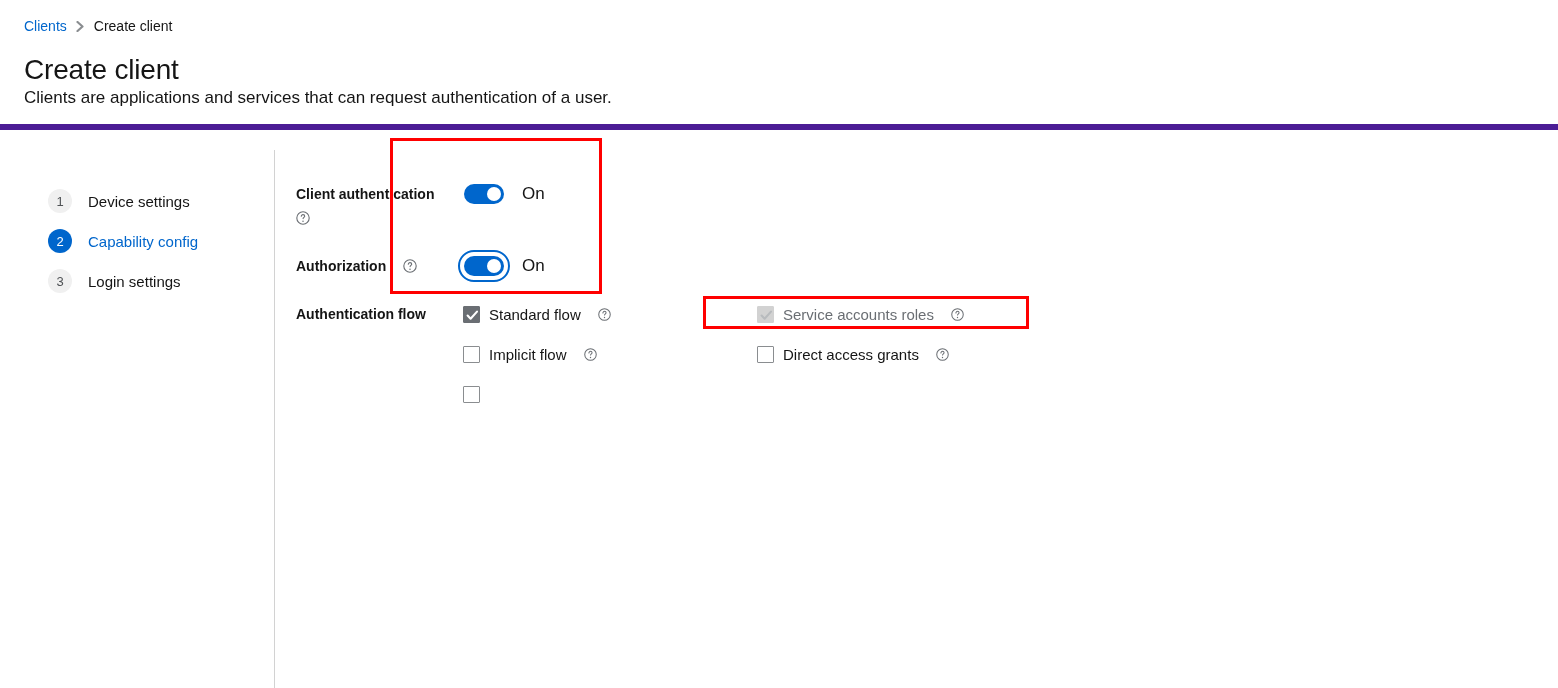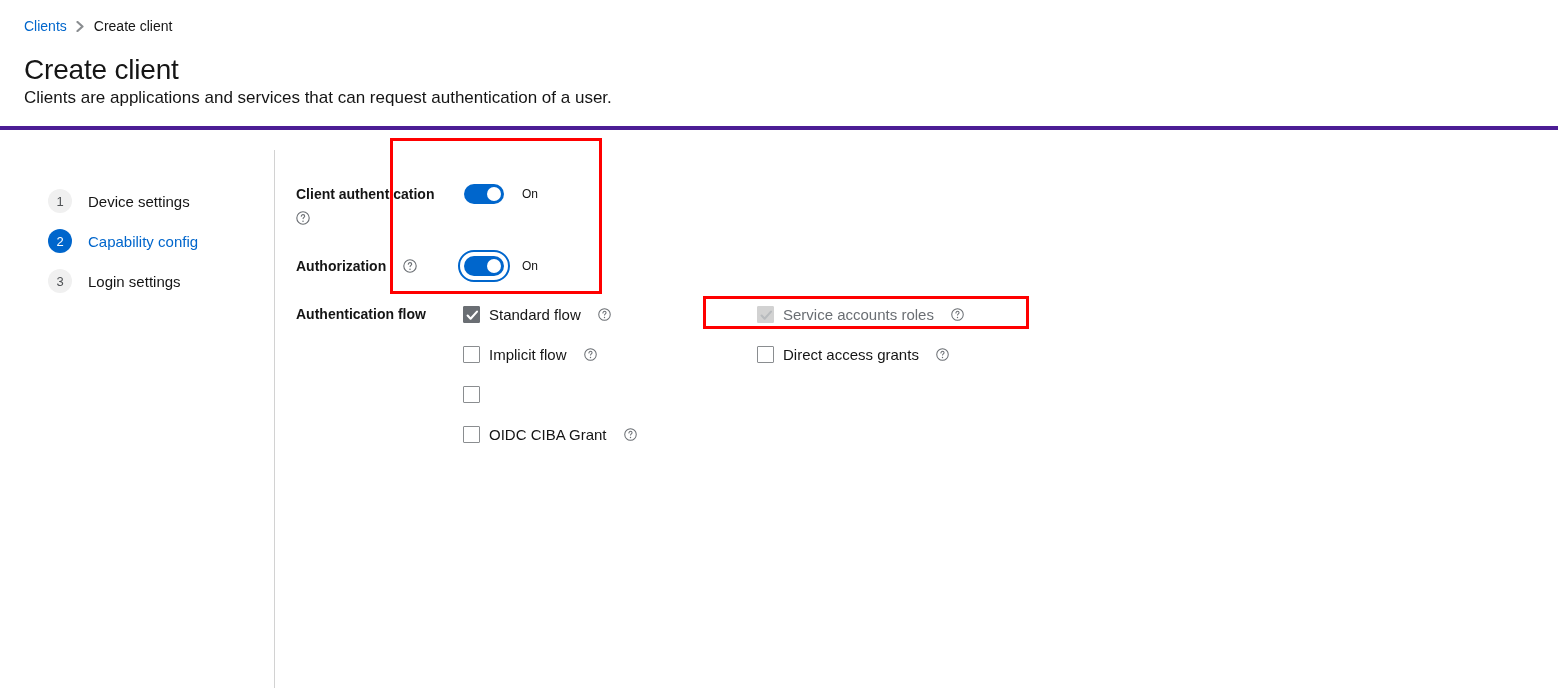--- a/index.html
+++ b/index.html
@@ -17,21 +17,21 @@
     -webkit-font-smoothing: antialiased;
   }
 
   
   .page-header {
     position: absolute;
     left: 0; top: 0;
     width: 1558px;
     height: 130px;
     box-sizing: border-box;
-    border-bottom: 4px solid #4c1d95;
+    border-bottom: 6px solid #4c1d95;
     padding: 0;
   }
   .breadcrumb {
     position: absolute;
     left: 24px; top: 17px;
     display: flex;
     align-items: center;
     font-size: 14px;
     line-height: 18px;
   }
@@ -170,21 +170,21 @@
     border-radius: 50%;
     background: #ffffff;
   }
   .switch.focused {
     outline: 2px solid #06c;
     outline-offset: 4px;
     border-radius: 14px;
   }
   .switch-text {
     margin-left: 18px;
-    font-size: 12px;
+    font-size: 17px;
     color: #151515;
   }
 
   
   .cb-row {
     display: flex;
     align-items: center;
     height: 22px;
   }
   .cb-box {
@@ -340,33 +340,20 @@
               <circle cx="7" cy="10.2" r="0.75" fill="#6a6e73"></circle>
             </svg>
           </span>
         </span>
       </div>
 
       <div class="cb-row">
         <span class="cb-box"></span>
       </div>
 
-      <div class="cb-row">
-        <span class="cb-box"></span>
-        <span class="cb-label-wrap">
-          <span class="cb-label">OIDC CIBA Grant</span>
-          <span class="help-icon">
-            <svg width="13" height="13" viewBox="0 0 14 14" aria-hidden="true">
-              <circle cx="7" cy="7" r="6.2" fill="none" stroke="#6a6e73" stroke-width="1.1"></circle>
-              <path d="M5.3 5.3c0-1 0.8-1.7 1.7-1.7s1.7 0.7 1.7 1.6c0 1.1-1.6 1.2-1.6 2.4" fill="none" stroke="#6a6e73" stroke-width="1.1" stroke-linecap="round"></path>
-              <circle cx="7" cy="10.2" r="0.75" fill="#6a6e73"></circle>
-            </svg>
-          </span>
-        </span>
-      </div>
     </div>
 
     <div style="position:absolute; left:483px; top:172px; display:flex; flex-direction:column; gap:18px;">
 
       <div class="cb-row">
         <span class="cb-box checked disabled">
           <svg width="13" height="13" viewBox="0 0 13 13" aria-hidden="true">
             <path d="M1.6 6.6 L4.6 9.7 L11 2.6" fill="none" stroke="#b8bbbe" stroke-width="2.1" stroke-linecap="round" stroke-linejoin="round"></path>
           </svg>
         </span>

